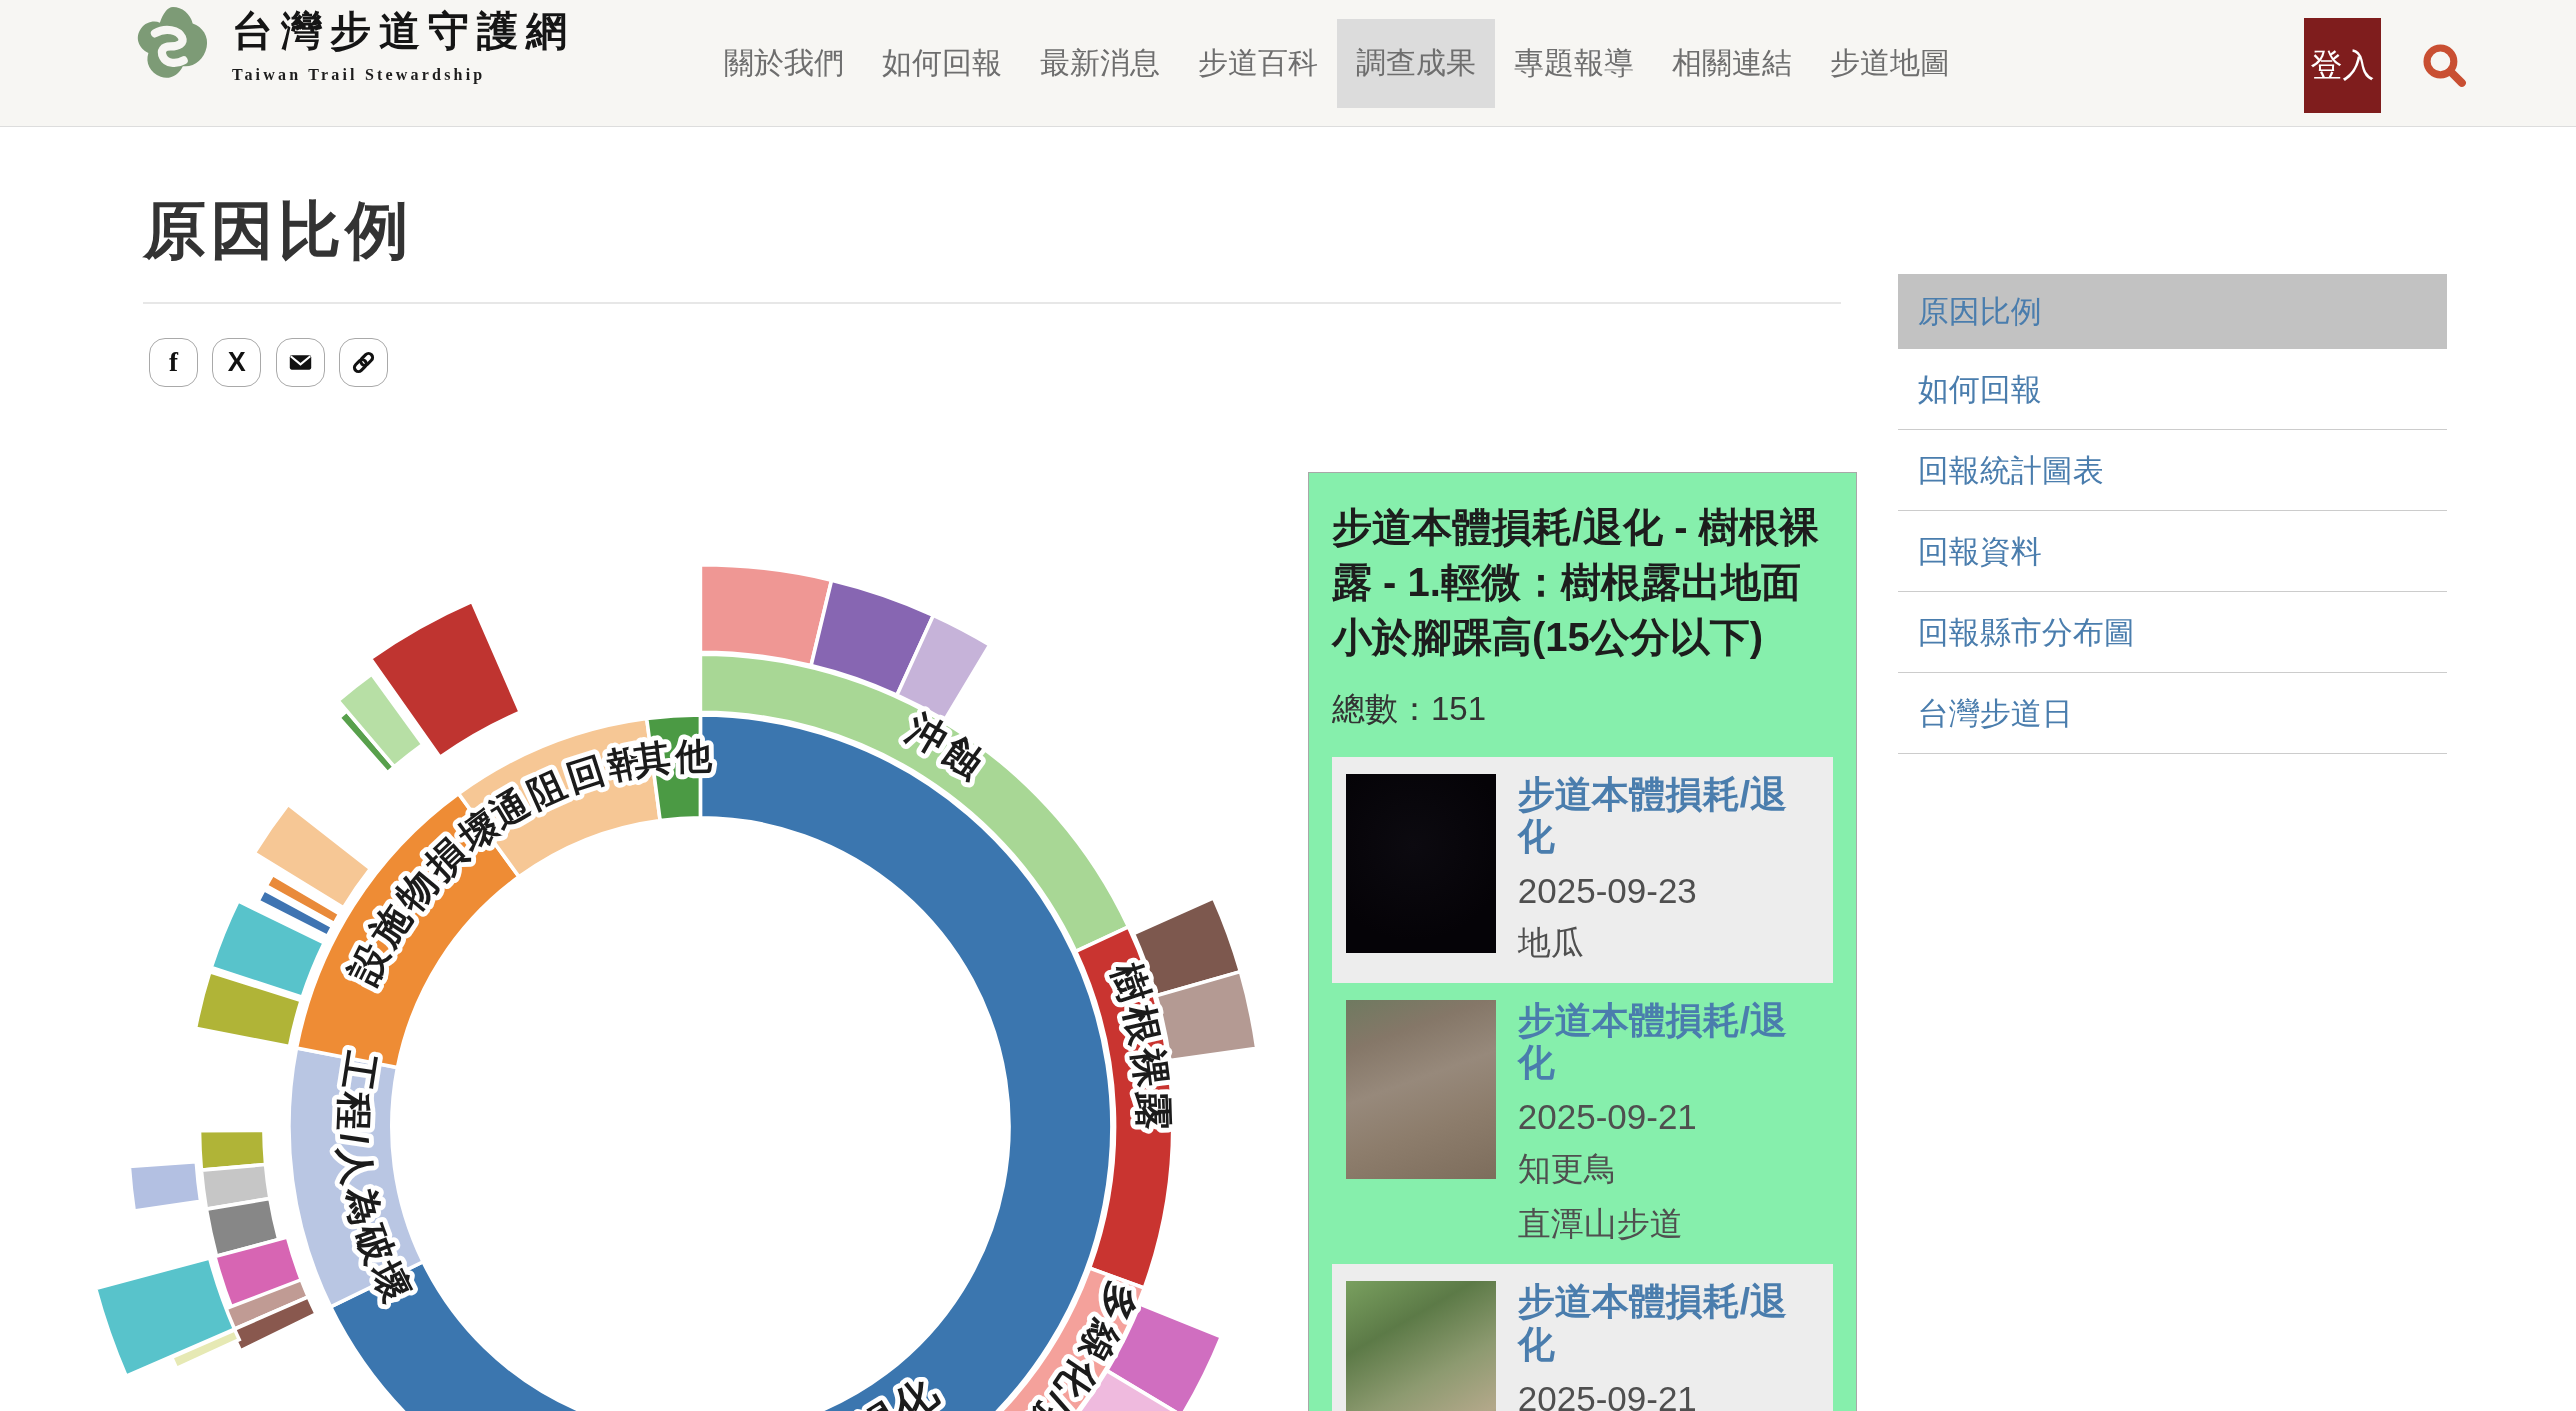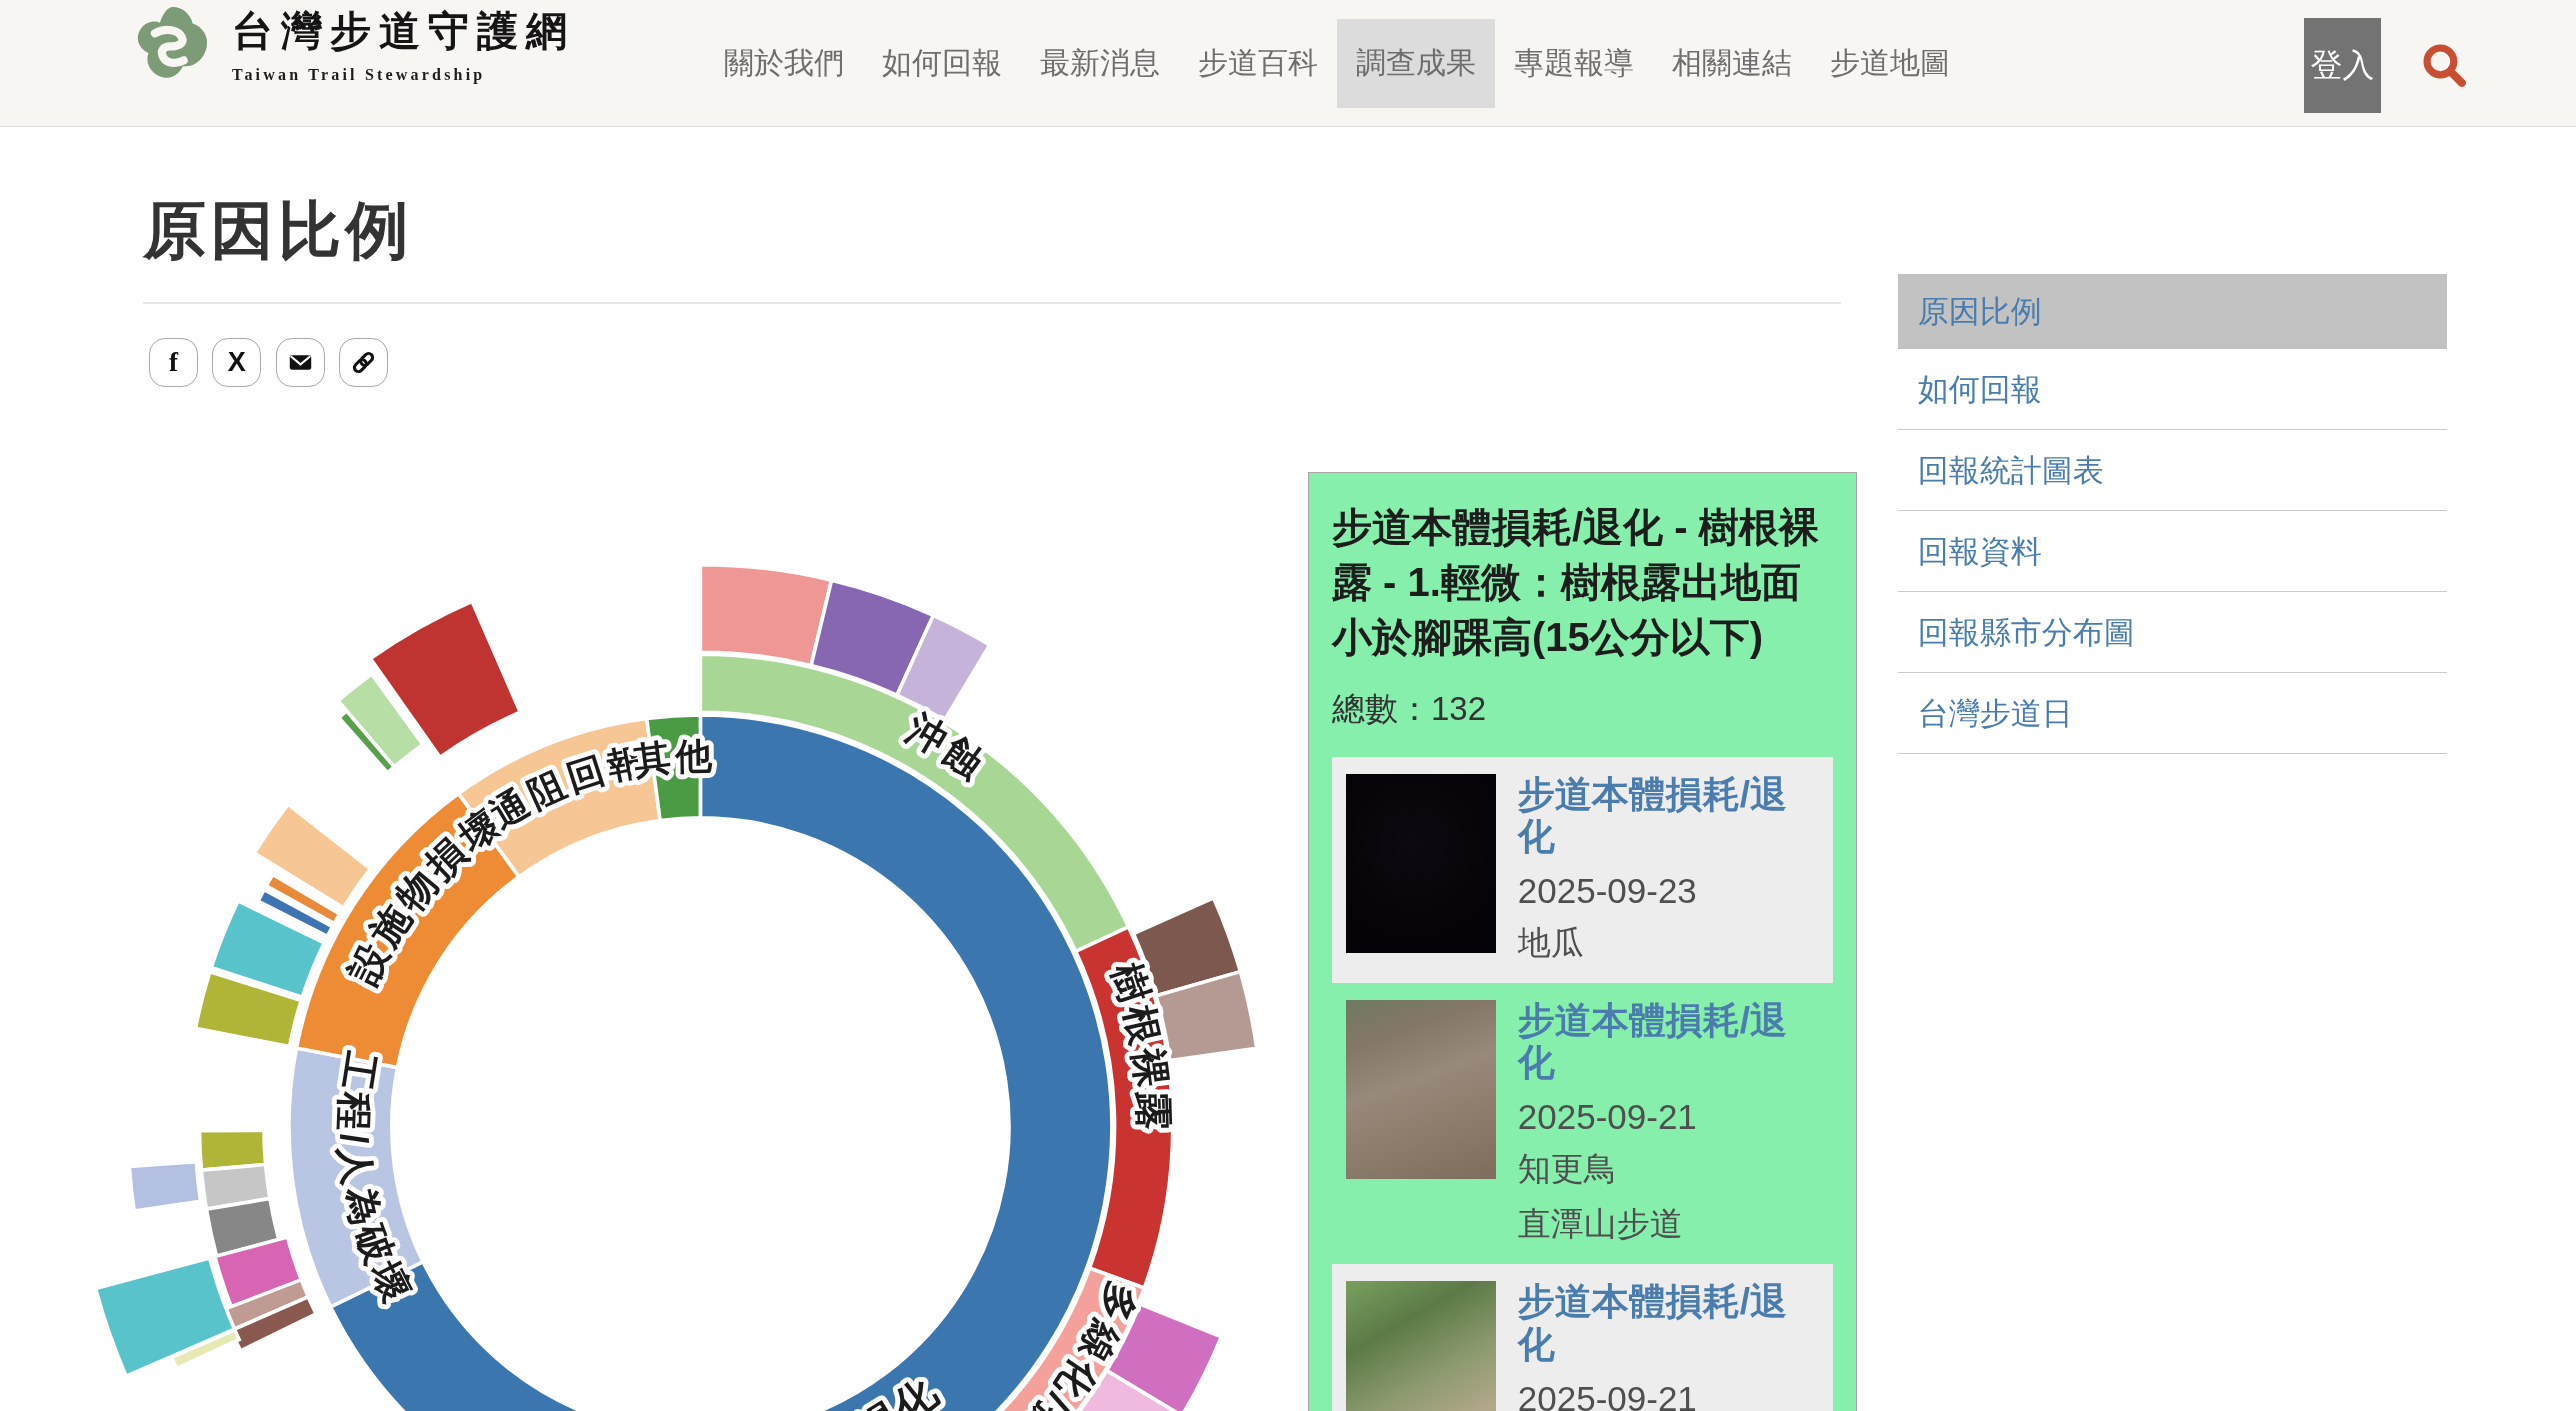--- a/index.html
+++ b/index.html
@@ -12,21 +12,21 @@
   .logo { position:absolute; left:132px; top:3px; display:flex; align-items:center; gap:18px; cursor:pointer;justify-content:center; }
   .logo-icon svg { width:82px; height:82px; display:block; }
   .logo-zh { font-family:"Liberation Serif", serif; font-size:41px; font-weight:700;
              letter-spacing:8px; color:#151515; }
   .logo-en { font-family:"Liberation Serif", serif; font-size:16px; font-weight:700;
              letter-spacing:3.2px; color:#1d1d1d; margin-top:7.2px; }
   .nav { position:absolute; left:705px; top:0; height:127px; display:flex; align-items:center; }
   .nav-item { font-size:30px; color:#6e6e6e; padding:24px 19px; white-space:nowrap; cursor:pointer;text-align:center; }
   .nav-item.active { background:#dcdcdc; }
   .login-btn { position:absolute; left:2304px; top:18px; width:77px; height:95px;
-               background:#737373; color:#fff; font-size:32px; display:flex;
+               background:#7f1d1d; color:#fff; font-size:32px; display:flex;
                align-items:center; justify-content:center; cursor:pointer; }
   .search-btn { position:absolute; left:2419px; top:40px; width:50px; height:50px; cursor:pointer; }
 
   
   .page-title { position:absolute; left:143px; top:188px; font-size:63px; font-weight:700;
                 color:#333; letter-spacing:4.5px; }
   .title-divider { position:absolute; left:143px; top:302px; width:1698px; height:1.8px; background:#e7e7e7; }
   .share-row { position:absolute; left:149px; top:338px; display:flex; gap:14.3px; }
   .share-btn { width:49px; height:49px; border:1.8px solid #a9a9a9; border-radius:16px;
                display:flex; align-items:center; justify-content:center; background:#fff;
@@ -168,21 +168,21 @@
     <path id="lblpath5" d="M 413.9808258824186 1109.906575820467 A 398 398 0 0 1 572.0921328351844 921.4768577297425" fill="none"></path>
     <text class="arc-label" font-size="43"><textPath href="#lblpath5" xlink:href="#lblpath5" startOffset="50%">設施物損壞</textPath></text>
     <path id="lblpath6" d="M 547.8858990830106 935.3932022500211 A 400 400 0 0 1 741.1886146929386 861.1912418526906" fill="none"></path>
     <text class="arc-label" font-size="41"><textPath href="#lblpath6" xlink:href="#lblpath6" startOffset="50%">通阻回報</textPath></text>
     <path id="lblpath7" d="M 699.835323672896 867.7409597064777 A 400 400 0 0 1 810.9025894976501 859.9743798960703" fill="none"></path>
     <text class="arc-label" font-size="41"><textPath href="#lblpath7" xlink:href="#lblpath7" startOffset="50%">其他</textPath></text>
   </svg>
 
 <div class="panel">
   <div class="panel-title">步道本體損耗/退化 - 樹根裸露 - 1.輕微：樹根露出地面小於腳踝高(15公分以下)</div>
-  <div class="panel-total">總數：132</div>
+  <div class="panel-total">總數：151</div>
   <div class="report-list">
 
     <div class="report-item alt">
       <div class="report-thumb" data-thumb="dark"></div>
       <div>
         <div class="report-title">步道本體損耗/退化</div>
         <div class="report-date">2025-09-23</div>
         <div class="report-meta">地瓜</div>
       </div>
     </div>

